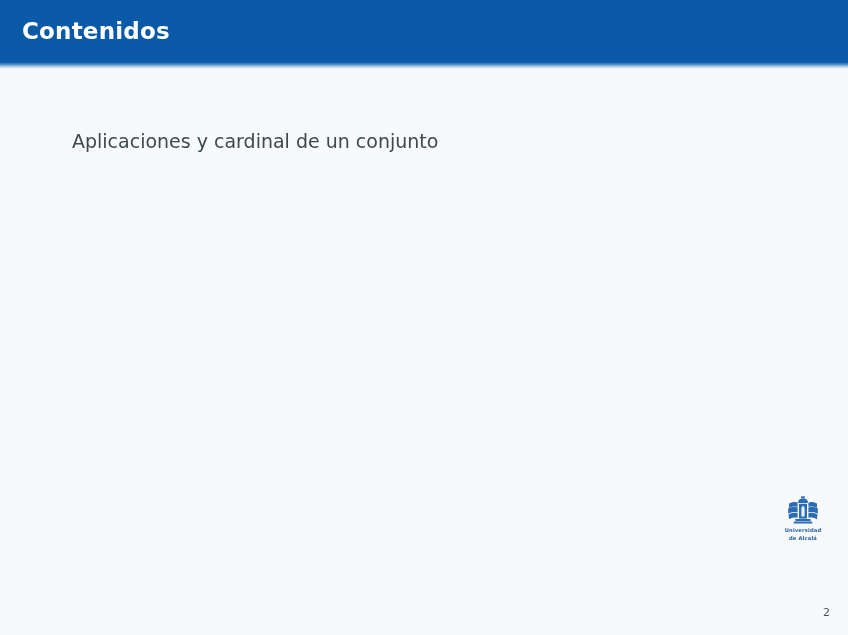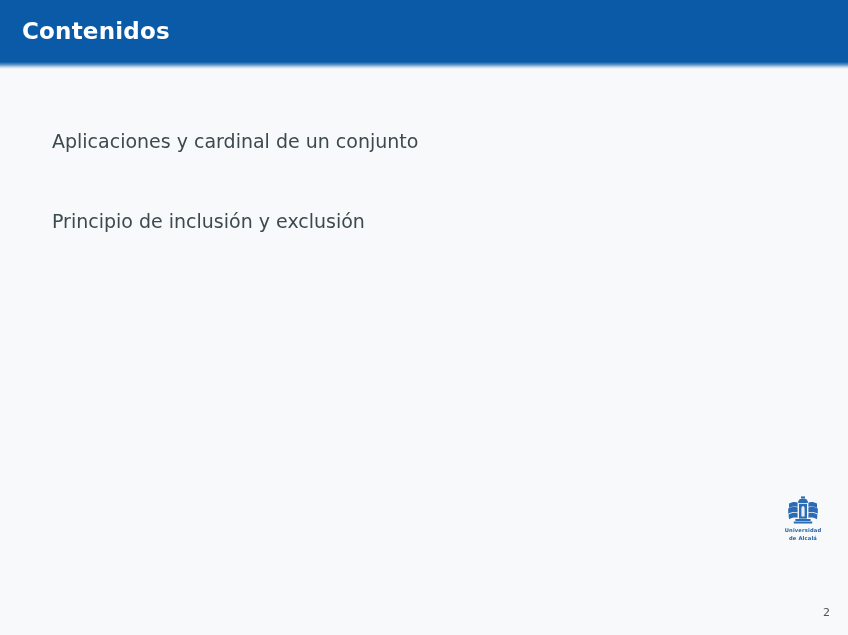--- a/index.html
+++ b/index.html
@@ -53,21 +53,21 @@
                 #5d94c8 38%,
                 #b8cde4 68%,
                 #e8eef5 88%,
                 #f8f9fa 100%);
   }
 
   
   .contents-list {
     position: absolute;
     top: 132px;
-    left: 52px;
+    left: 72px;
     width: 700px;
     list-style: none;
     margin: 0;
     padding: 0;
   }
   .contents-item {
     color: #3d4a4d;
     font-size: 19px;
     line-height: 1;
     height: 80px;
@@ -119,23 +119,20 @@
 
   <div class="header-bar">
     <div class="header-title">Contenidos</div>
   </div>
   <div class="header-fade"></div>
 
   <ul class="contents-list">
     <li class="contents-item">
       <span class="contents-item-label">Aplicaciones y cardinal de un conjunto</span>
     </li>
-    <li class="contents-item">
-      <span class="contents-item-label">Principio de inclusión y exclusión</span>
-    </li>
   </ul>
 
   <div class="logo">
     <svg class="logo-crest" width="34" height="32" viewBox="0 0 34 32">
       <g fill="#2b6cb5">
 
         <path d="M15.0 2.4 h4 v2.2 h-4 z"></path>
         <path d="M13.4 5.0 h7.2 v1.6 h-7.2 z"></path>
         <path d="M12.2 7.0 c0 -0.9 2.1 -1.6 4.8 -1.6 c2.7 0 4.8 0.7 4.8 1.6 l0 2.0 l-9.6 0 z"></path>
 

